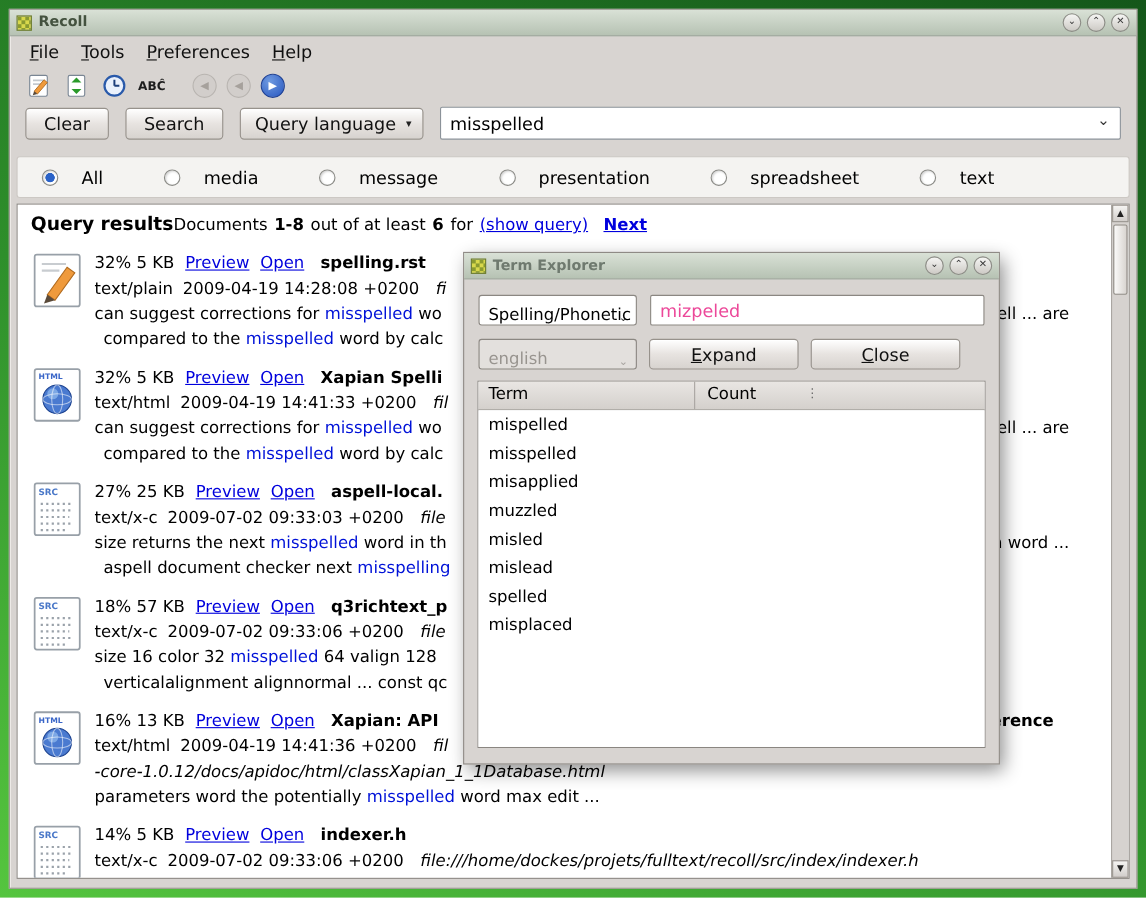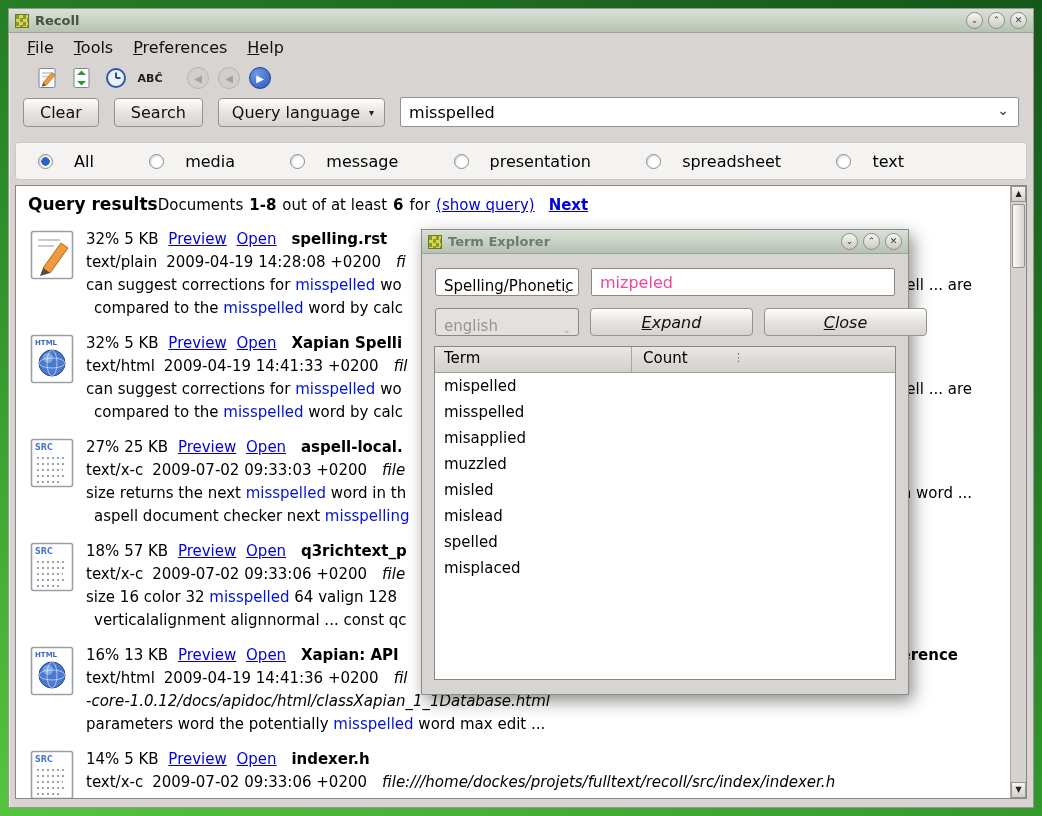--- a/index.html
+++ b/index.html
@@ -22,21 +22,21 @@
   .winbtn{width:17px;height:17px;border-radius:50%;background:linear-gradient(#f5f5f3,#cdcac5);
           border:1px solid #8c8c86;font-size:9px;line-height:15px;text-align:center;color:#3a3a3a;cursor:pointer;}
 
   
   .menubar{position:absolute;top:25px;left:0;right:0;height:27px;display:flex;align-items:center;padding-left:8px;}
   .menu-item{display:inline-block;font-size:16px;padding:2px 10px;color:#101010;cursor:pointer;}
   .mnemonic{display:inline-block;}
   .mnemonic::first-letter{text-decoration:underline;}
 
   
-  .toolbar{position:absolute;top:53px;left:12px;right:0;height:32px;display:flex;align-items:center;padding-left:14px;gap:8px;}
+  .toolbar{position:absolute;top:53px;left:0;right:0;height:32px;display:flex;align-items:center;padding-left:14px;gap:8px;}
   .tbtn{width:26px;height:26px;display:flex;align-items:center;justify-content:center;cursor:pointer;}
   .abc{font-size:11px;font-weight:bold;color:#1d1d1d;letter-spacing:0;}
   .navgroup{margin-left:16px;display:flex;gap:9px;}
   .navbtn{width:22px;height:22px;border-radius:50%;display:flex;align-items:center;justify-content:center;font-size:10px;cursor:pointer;}
   .navbtn.dis{background:#d2cecb;border:1px solid #b8b4b0;color:#a6a19c;}
   .navbtn.en{background:radial-gradient(circle at 35% 30%,#6f9ae0,#2857c0);border:1px solid #1d3f92;color:#fff;}
 
   
   .searchrow{position:absolute;top:84px;left:0;right:0;height:38px;display:flex;align-items:center;padding:0 14px;gap:15px;}
   .btn{font-family:inherit;font-size:16px;color:#101010;cursor:pointer;
@@ -97,21 +97,21 @@
           border:1px solid #8f8b86;box-shadow:4px 6px 16px rgba(0,0,0,.45);z-index:20;}
   .drow1{position:absolute;top:38px;left:13px;right:13px;height:28px;display:flex;gap:12px;}
   .drow2{position:absolute;top:78px;left:13px;right:13px;height:28px;display:flex;gap:11px;}
   .dcombo{width:144px;height:28px;background:#fff;border:1px solid #8b8782;border-radius:3px;flex:none;
           display:flex;align-items:flex-end;padding:0 18px 0 8px;font-size:15px;position:relative;cursor:pointer;white-space:nowrap;}
   .dcombo .arr{position:absolute;right:7px;font-size:10px;color:#333;}
   .dcombo.dis{background:#e3e0dd;color:#98948f;cursor:default;}
   .dcombo.dis .arr{color:#a8a4a0;}
   .dinput{flex:1;height:28px;border:1px solid #8b8782;border-radius:2px;
           font:16px "DejaVu Sans","Liberation Sans",sans-serif;padding:0 8px;color:#ec4899;}
-  .dbtn{width:163px;height:28px;flex:none;padding:0;font-style:italic;}
+  .dbtn{width:136px;height:28px;flex:none;padding:0;}
   .dtable{position:absolute;left:12px;top:116px;right:12px;bottom:14px;border:1px solid #8a8681;background:#fff;}
   .thead{height:26px;background:linear-gradient(#e9e6e3,#d4d0cc);border-bottom:1px solid #a09c97;
          display:flex;font-size:15px;position:relative;color:#000;}
   .th1{width:196px;padding:2px 0 0 9px;}
   .th2{flex:1;border-left:1px solid #a8a4a0;padding:2px 0 0 11px;}
   .thdots{position:absolute;left:298px;top:4px;font-size:11px;color:#666;}
   .tbody{position:absolute;left:0;right:0;top:26px;bottom:0;overflow:hidden;background:#fff;}
   .trow{height:26px;font-size:15px;display:flex;cursor:pointer;}
   .tc1{width:196px;padding-left:9px;line-height:26px;color:#000;}
 </style>

